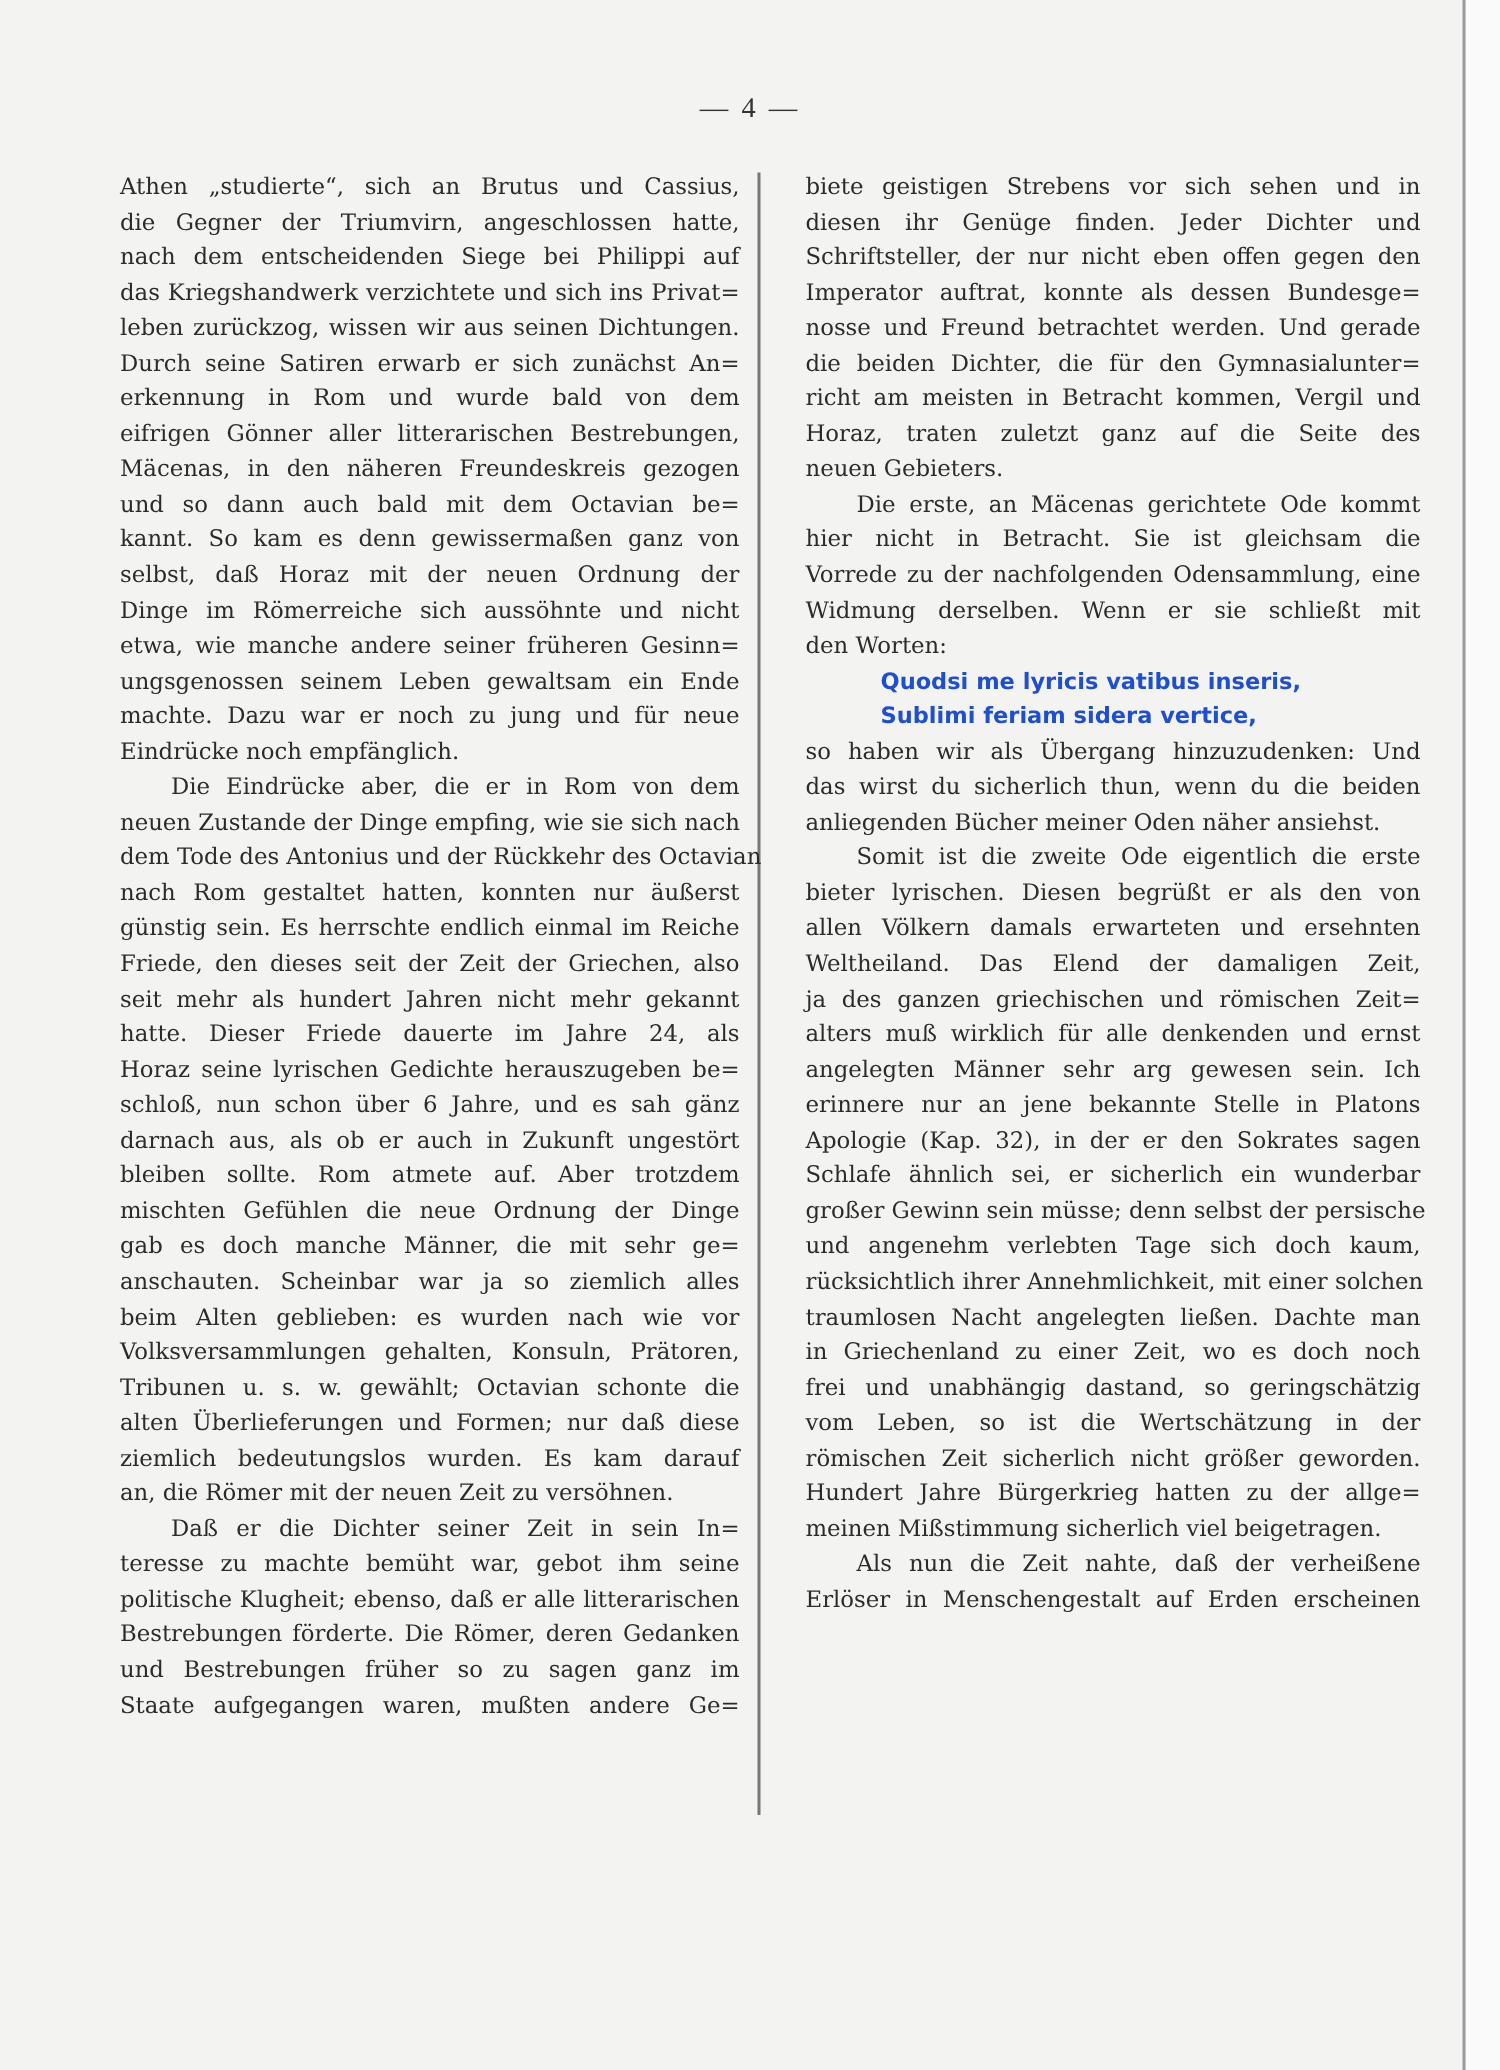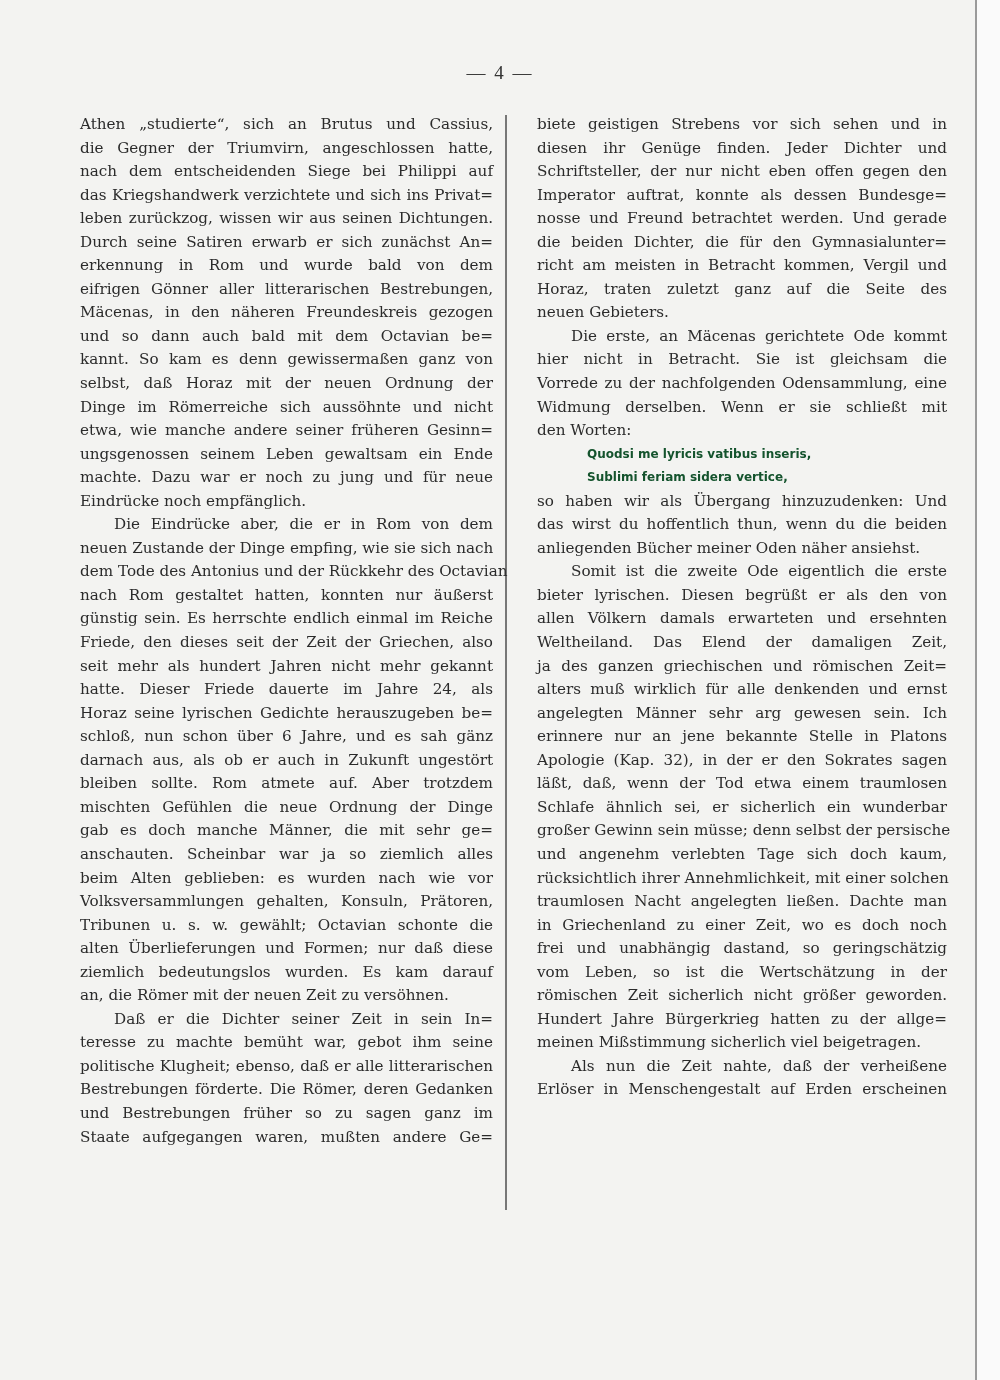--- a/index.html
+++ b/index.html
@@ -35,21 +35,21 @@
   .line {
     display: block; white-space: nowrap;
     text-align: justify; text-align-last: justify;
     height: 23.55px; overflow: visible;
   }
   .line.last { text-align-last: left; }
   .line.indent { padding-left: 34px; }
   .verse {
     display: block; white-space: nowrap;
     font-family: "DejaVu Sans", sans-serif; font-weight: bold;
-    font-size: 12px; color: #14532d; height: 23.55px;
+    font-size: 15px; color: #1d4ed8; height: 23.55px;
   }
   .verse.v1 { padding-left: 50px; }
   .verse.v2 { padding-left: 50px; }
   .divider {
     position: absolute; left: 505px; top: 115px; width: 1.5px; height: 1095px;
     background: #777;
   }
 </style>
 </head>
 <body>
@@ -119,32 +119,31 @@
   <span class="line">Horaz, traten zuletzt ganz auf die Seite des</span>
   <span class="line last">neuen Gebieters.</span>
   <span class="line indent">Die erste, an Mäcenas gerichtete Ode kommt</span>
   <span class="line">hier nicht in Betracht. Sie ist gleichsam die</span>
   <span class="line">Vorrede zu der nachfolgenden Odensammlung, eine</span>
   <span class="line">Widmung derselben. Wenn er sie schließt mit</span>
   <span class="line last">den Worten:</span>
   <span class="verse v1">Quodsi me lyricis vatibus inseris,</span>
   <span class="verse v2">Sublimi feriam sidera vertice,</span>
   <span class="line">so haben wir als Übergang hinzuzudenken: Und</span>
-  <span class="line">das wirst du hoffentlich thun, wenn du die beiden</span>
+  <span class="line">das wirst du sicherlich thun, wenn du die beiden</span>
   <span class="line last">anliegenden Bücher meiner Oden näher ansiehst.</span>
   <span class="line indent">Somit ist die zweite Ode eigentlich die erste</span>
   <span class="line">bieter lyrischen. Diesen begrüßt er als den von</span>
   <span class="line">allen Völkern damals erwarteten und ersehnten</span>
   <span class="line">Weltheiland. Das Elend der damaligen Zeit,</span>
   <span class="line">ja des ganzen griechischen und römischen Zeit=</span>
   <span class="line">alters muß wirklich für alle denkenden und ernst</span>
   <span class="line">angelegten Männer sehr arg gewesen sein. Ich</span>
   <span class="line">erinnere nur an jene bekannte Stelle in Platons</span>
   <span class="line">Apologie (Kap. 32), in der er den Sokrates sagen</span>
-  <span class="line">läßt, daß, wenn der Tod etwa einem traumlosen</span>
   <span class="line">Schlafe ähnlich sei, er sicherlich ein wunderbar</span>
   <span class="line">großer Gewinn sein müsse; denn selbst der persische</span>
   <span class="line">und angenehm verlebten Tage sich doch kaum,</span>
   <span class="line">rücksichtlich ihrer Annehmlichkeit, mit einer solchen</span>
   <span class="line">traumlosen Nacht angelegten ließen. Dachte man</span>
   <span class="line">in Griechenland zu einer Zeit, wo es doch noch</span>
   <span class="line">frei und unabhängig dastand, so geringschätzig</span>
   <span class="line">vom Leben, so ist die Wertschätzung in der</span>
   <span class="line">römischen Zeit sicherlich nicht größer geworden.</span>
   <span class="line">Hundert Jahre Bürgerkrieg hatten zu der allge=</span>

